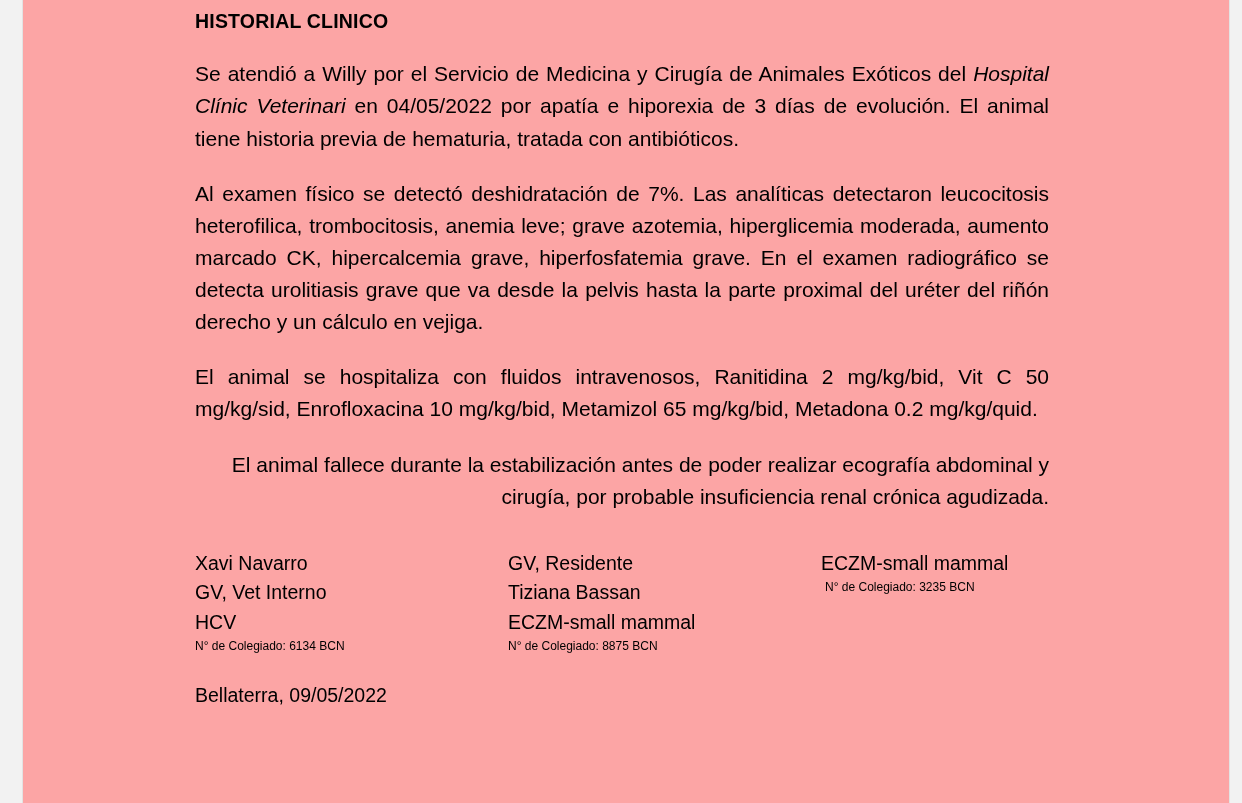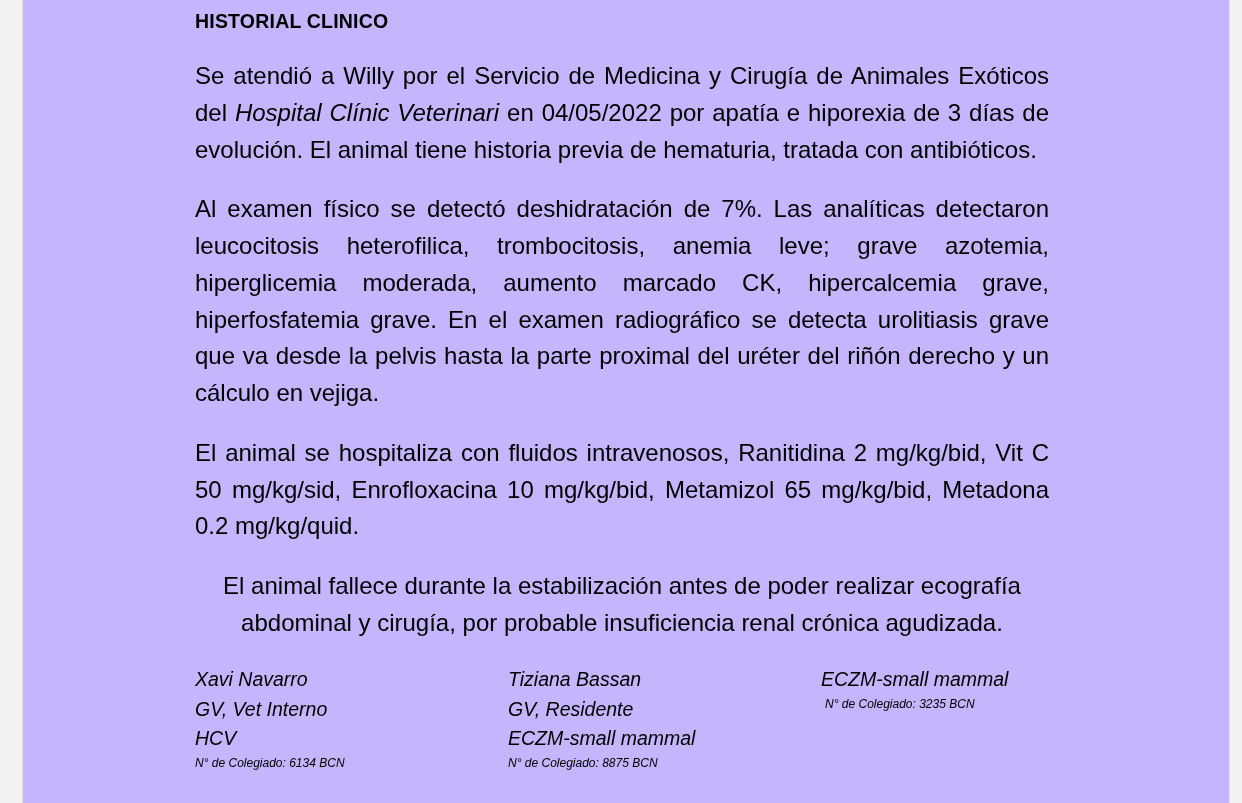--- a/index.html
+++ b/index.html
@@ -14,21 +14,21 @@
     color: #000000;
     position: relative;
     overflow: hidden;
   }
   .page {
     position: absolute;
     top: 0;
     left: 0;
     width: 1242px;
     height: 803px;
-    background: #c4b5fd;
+    background: #fca5a5;
   }
   
   .edge-left {
     position: absolute;
     top: 0;
     left: 0;
     width: 22px;
     height: 803px;
     background: #f2f2f2;
     border-right: 1px solid #e3e3e3;
@@ -49,35 +49,34 @@
     width: 854px;
   }
   .doc-title {
     font-size: 19.5px;
     font-weight: bold;
     letter-spacing: 0.2px;
     margin: 0 0 24px 0;
     line-height: 1.35;
   }
   p.para {
-    font-size: 24px;
+    font-size: 21px;
     line-height: 1.53;
     margin: 0 0 23px 0;
     text-align: justify;
   }
   p.para.left {
-    text-align: center;
+    text-align: right;
   }
   .italic {
     font-style: italic;
   }
   .signatures {
     display: flex;
-    margin-top: 24px;
-    font-style: italic;
+    margin-top: 36px;
   }
   .sig-col {
     width: 313px;
   }
   .sig-col.c2 { width: 313px; }
   .sig-col.c3 { width: 228px; }
   .sig-line {
     font-size: 19.5px;
     line-height: 1.51;
     white-space: nowrap;
@@ -127,22 +126,22 @@
     <div class="signatures">
 
       <div class="sig-col c1">
         <div class="sig-line">Xavi Navarro</div>
         <div class="sig-line">GV, Vet Interno</div>
         <div class="sig-line">HCV</div>
         <div class="sig-reg">N° de Colegiado: 6134 BCN</div>
       </div>
 
       <div class="sig-col c2">
+        <div class="sig-line">GV, Residente</div>
         <div class="sig-line">Tiziana Bassan</div>
-        <div class="sig-line">GV, Residente</div>
         <div class="sig-line">ECZM-small mammal</div>
         <div class="sig-reg">N° de Colegiado: 8875 BCN</div>
       </div>
 
       <div class="sig-col c3">
         <div class="sig-line">ECZM-small mammal</div>
         <div class="sig-reg">N° de Colegiado: 3235 BCN</div>
       </div>
 
     </div>

